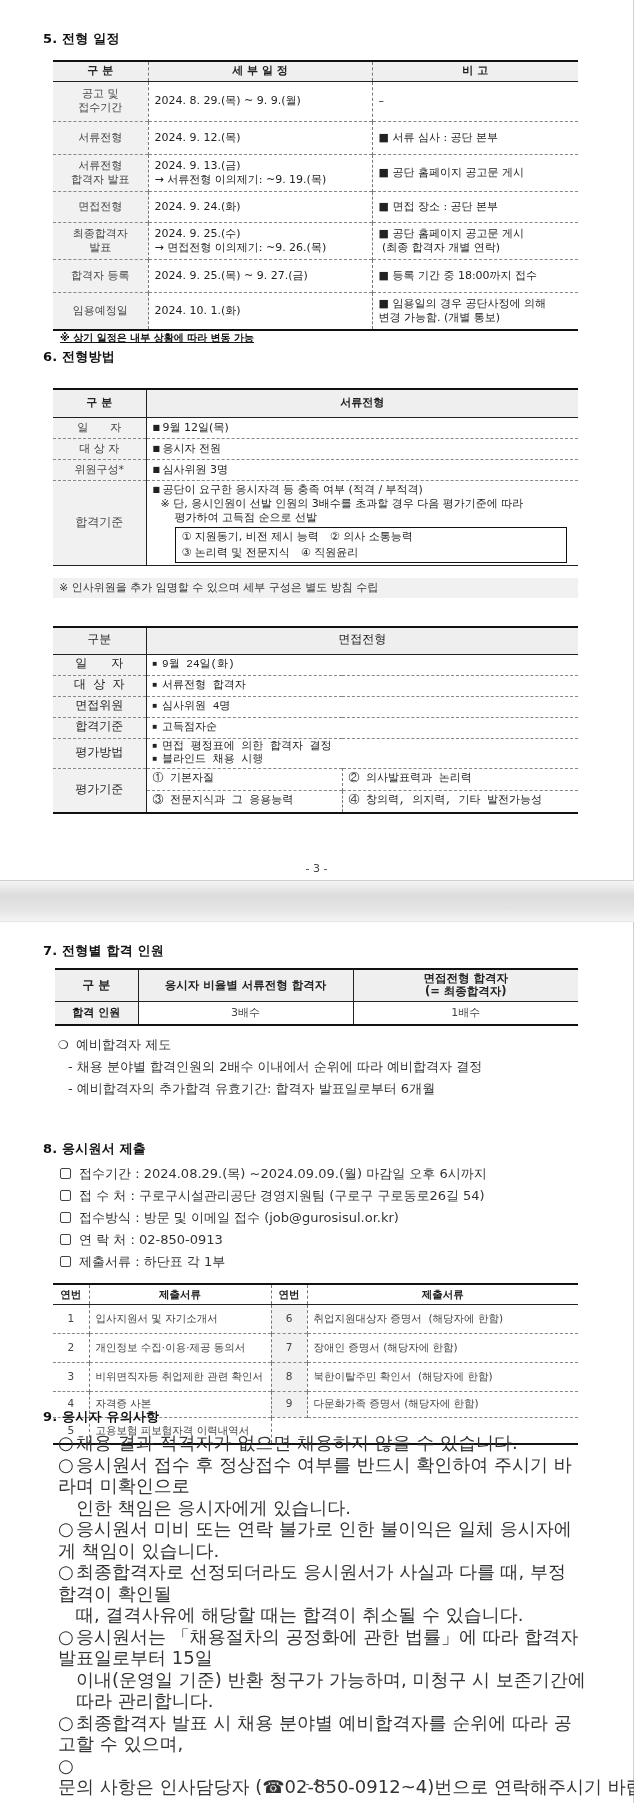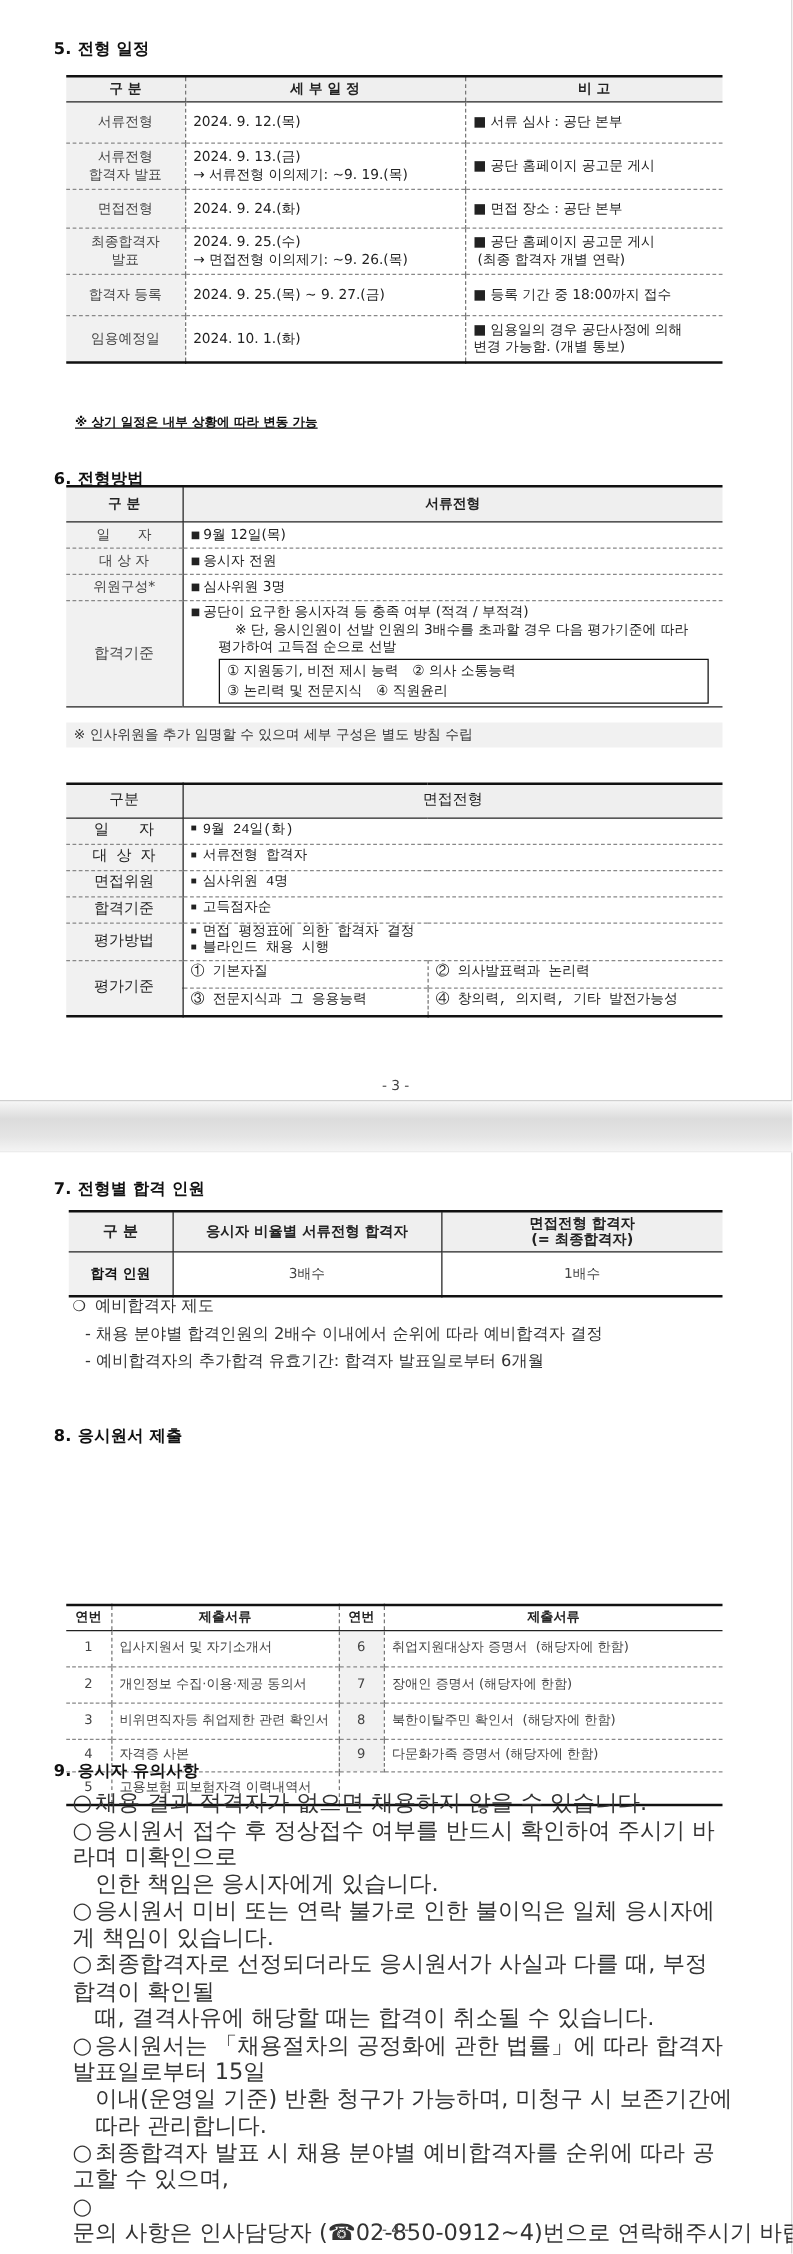--- a/index.html
+++ b/index.html
@@ -48,20 +48,28 @@
         <col style="width:95px">
         <col style="width:224px">
         <col style="width:206px">
       </colgroup>
     <tbody>
         <tr style="height:20px;">
       <th class="hd dash-r">구 분</th>
       <th class="hd dash-r">세 부 일 정</th>
       <th class="hd">비 고</th>
     </tr>
+    <tr style="height:40px;" class="dash-b">
+      <td class="lab dash-r">
+            <div>공고 및</div>
+            <div>접수기간</div>
+          </td>
+      <td class="dash-r cell-pad">2024. 8. 29.(목) ~ 9. 9.(월)</td>
+      <td class="cell-pad">–</td>
+    </tr>
     <tr style="height:33px;" class="dash-b">
       <td class="lab dash-r">서류전형</td>
       <td class="dash-r cell-pad">2024. 9. 12.(목)</td>
       <td class="cell-pad">■ 서류 심사 : 공단 본부</td>
     </tr>
     <tr style="height:37px;" class="dash-b">
       <td class="lab dash-r">
             <div>서류전형</div>
             <div>합격자 발표</div>
           </td>
@@ -101,21 +109,21 @@
       <td class="cell-pad">
             <div>■ 임용일의 경우 공단사정에 의해</div>
             <div>변경 가능함. (개별 통보)</div>
           </td>
     </tr>
   </tbody>
     </table>
 
   <div class="note-underline">※ 상기 일정은 내부 상황에 따라 변동 가능</div>
 
-  <div class="section-title" style="top:374px;">6. 전형방법</div>
+  <div class="section-title" style="top:348px;">6. 전형방법</div>
 
   <table class="t-thick-top" style="left:53px; top:388px; width:525px; font-size:11px; border-bottom:1.5px solid #222;">
     <colgroup>
         <col style="width:93px">
         <col style="width:432px">
       </colgroup>
     <tbody>
         <tr style="height:28px;">
       <th class="hd solid-r">구 분</th>
       <th class="hd">서류전형</th>
@@ -129,21 +137,21 @@
       <td class="cell-pad"><span class="bul">응시자 전원</span></td>
     </tr>
     <tr style="height:21px;" class="dash-b">
       <td class="lab solid-r">위원구성*</td>
       <td class="cell-pad"><span class="bul">심사위원 3명</span></td>
     </tr>
     <tr style="height:84px;">
       <td class="lab solid-r" style="font-size:12px;">합격기준</td>
       <td class="cell-pad" style="padding-top:2px; padding-bottom:2px; line-height:1.3;">
         <div class="bul">공단이 요구한 응시자격 등 충족 여부 (적격 / 부적격)</div>
-        <div style="padding-left:8px;text-align:center;">※ 단, 응시인원이 선발 인원의 3배수를 초과할 경우 다음 평가기준에 따라</div>
+        <div style="padding-left:8px;">※ 단, 응시인원이 선발 인원의 3배수를 초과할 경우 다음 평가기준에 따라</div>
         <div style="padding-left:22px;">평가하여 고득점 순으로 선발</div>
         <div class="crit-box">
           <div style="white-space:pre">① 지원동기, 비전 제시 능력　② 의사 소통능력</div>
           <div style="white-space:pre">③ 논리력 및 전문지식　④ 직원윤리</div>
         </div>
       </td>
     </tr>
   </tbody>
     </table>
 
@@ -212,36 +220,43 @@
       </colgroup>
     <tbody>
         <tr style="height:32px;">
       <th class="hd solid-r" style="font-size:12px;">구 분</th>
       <th class="hd solid-r" style="font-size:11.5px;margin-left:44px;">응시자 비율별 서류전형 합격자</th>
       <th class="hd" style="font-size:11.5px; line-height:1.15;">
             <div>면접전형 합격자</div>
             <div>(= 최종합격자)</div>
           </th>
     </tr>
-    <tr style="height:36px;padding-left:16px;">
+    <tr style="height:24px;padding-left:16px;">
       <td class="lab solid-r" style="font-weight:bold; color:#111;">합격 인원</td>
       <td class="solid-r" style="text-align:center; color:#444;">3배수</td>
       <td style="text-align:center; color:#444;">1배수</td>
     </tr>
   </tbody>
     </table>
 
   <div class="p-block" style="top:112px; left:58px;">
     <div class="list-item"><span class="circ" style="font-size:12px;">❍</span><span>예비합격자 제도</span></div>
     <div class="list-item indent">- 채용 분야별 합격인원의 2배수 이내에서 순위에 따라 예비합격자 결정</div>
     <div class="list-item indent">- 예비합격자의 추가합격 유효기간: 합격자 발표일로부터 6개월</div>
   </div>
 
   <div class="section-title" style="top:218px;">8. 응시원서 제출</div>
 
+  <div class="p-block" style="top:241px; left:60px;">
+    <div class="list-item sq">접수기간 : 2024.08.29.(목) ~2024.09.09.(월) 마감일 오후 6시까지</div>
+    <div class="list-item sq">접 수 처 : 구로구시설관리공단 경영지원팀 (구로구 구로동로26길 54)</div>
+    <div class="list-item sq">접수방식 : 방문 및 이메일 접수 (job@gurosisul.or.kr)</div>
+    <div class="list-item sq">연 락 처 : 02-850-0913</div>
+    <div class="list-item sq">제출서류 : 하단표 각 1부</div>
+  </div>
 
   <table class="t-thick-top t-thick-bottom" style="left:53px; top:361px; width:525px; font-size:10.5px;">
     <colgroup>
         <col style="width:36px">
         <col style="width:182px">
         <col style="width:36px">
         <col style="width:271px">
       </colgroup>
     <tbody>
         <tr style="height:20px;">

